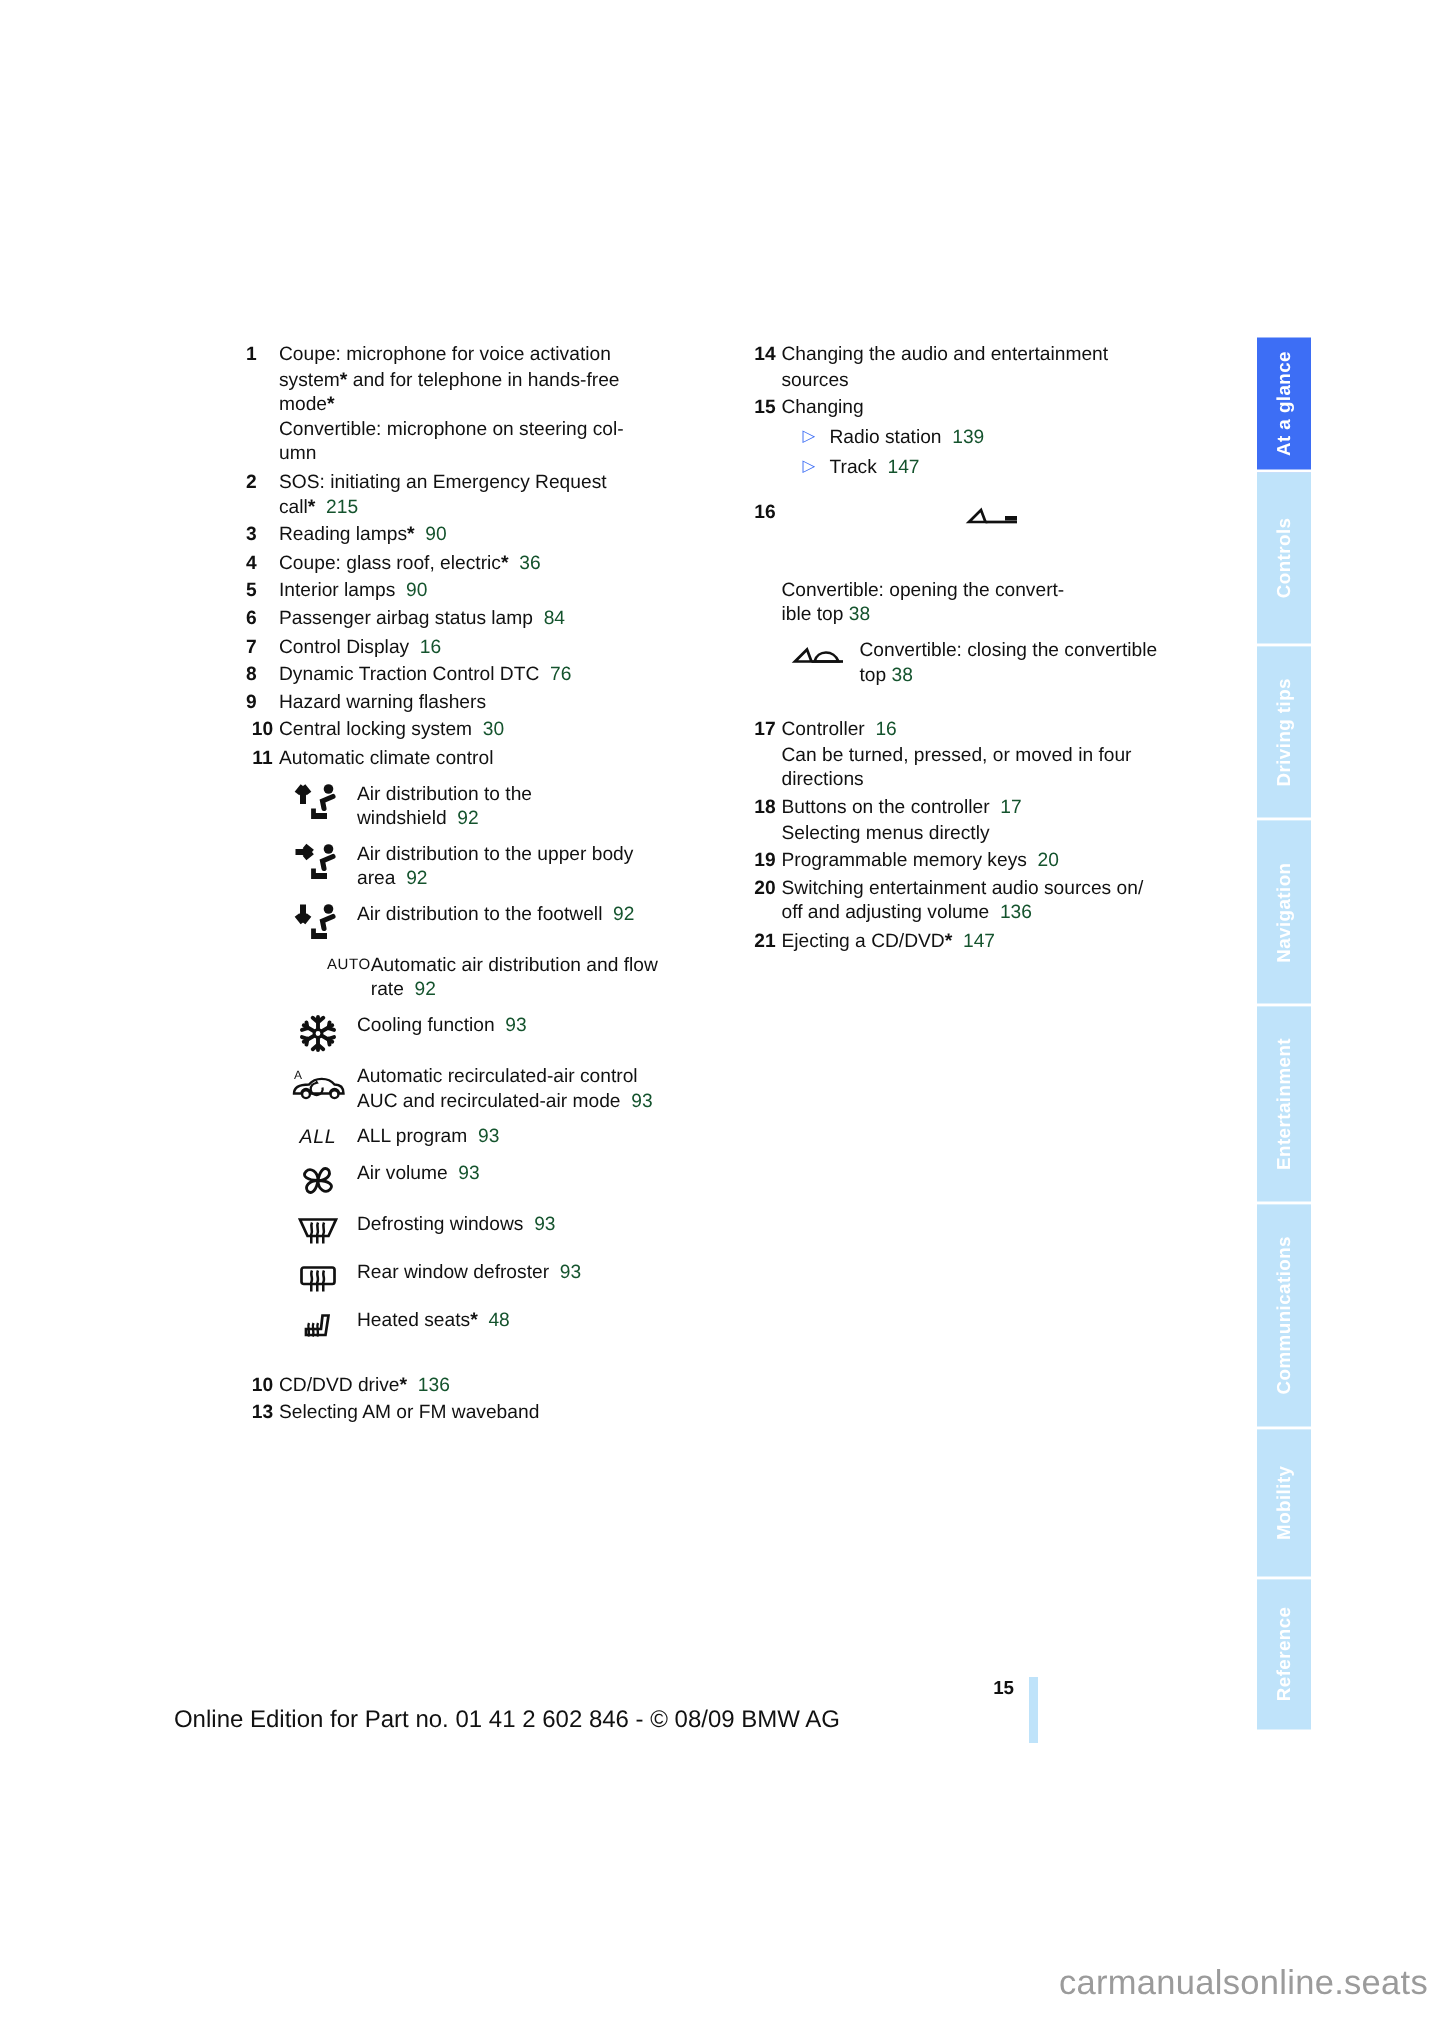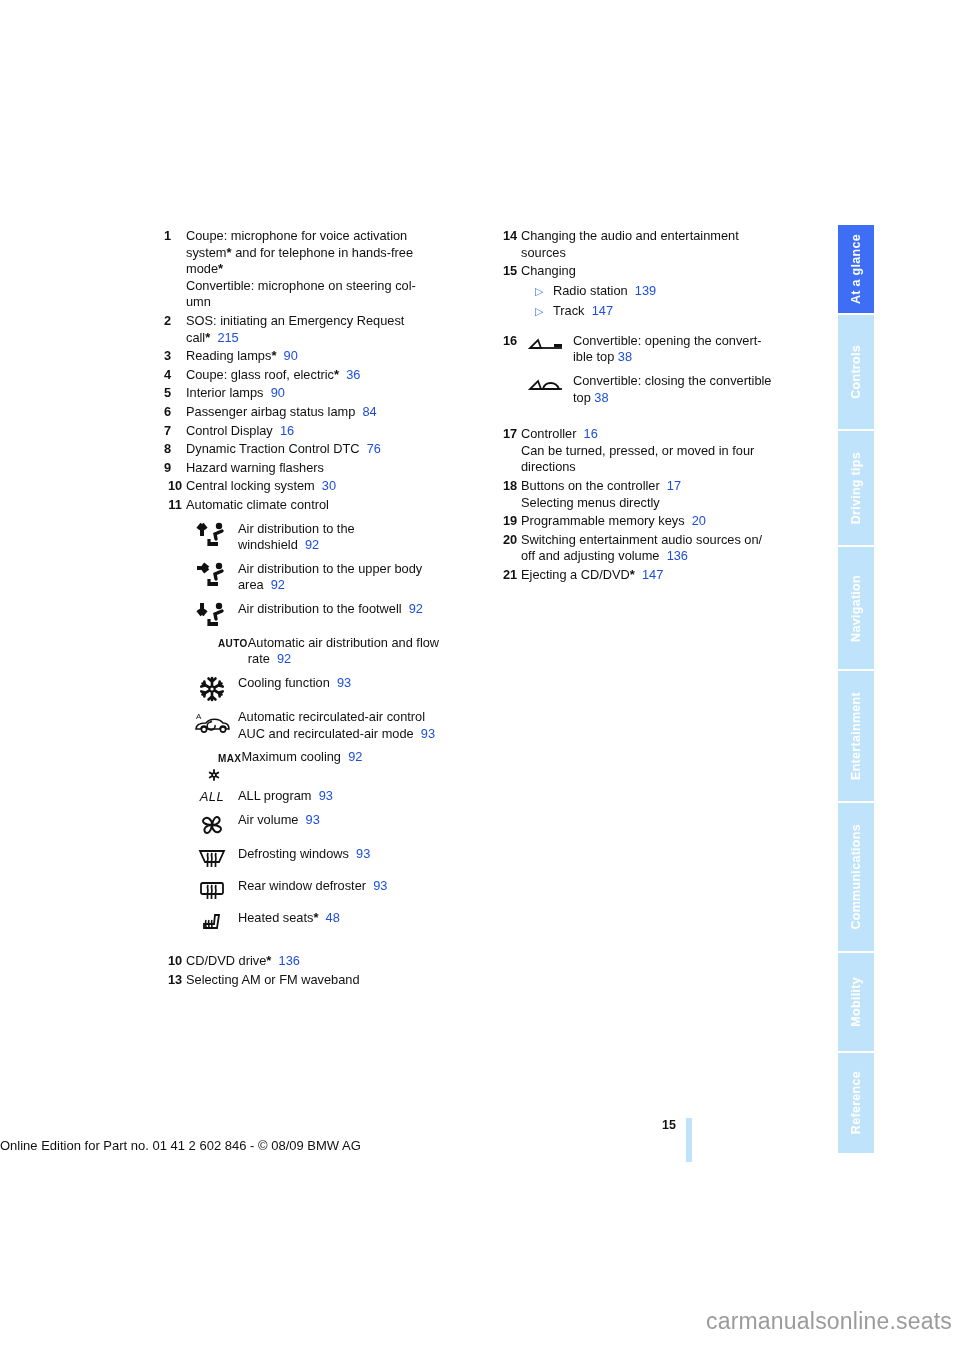--- a/index.html
+++ b/index.html
@@ -59,50 +59,50 @@
     font-weight: bold;
     width: 22px;
     flex: 0 0 22px;
     text-align: left;
   }
   .entry .num.w2 { text-align: center; }
   .entry .body { flex: 1; }
   .gap-md { height: 11px; }
   .gap-lg { height: 18px; }
 
-  .pg { color: #1d4ed8; }
+  .pg { color: #14532d; }
   .star { font-weight: bold; font-size: 13px; }
 
   
   .bullet { display: flex; margin-left: 14px; margin-top: 3px; }
   .bullet .tri {
     color: #3d6ef5; flex: 0 0 18px; font-size: 11px; line-height: 17px;
   }
 
   
   .icon-row { display: flex; margin-top: 7px; }
   .icon-cell {
     flex: 0 0 52px;
     display: flex; align-items: flex-start; justify-content: center;
     padding-top: 1px;
   }
   .icon-text { flex: 1; }
   .icon-list { margin-left: 22px; }
 
   svg { display: block; }
-  .lbl-txt { font-size: 10px; font-weight: bold; letter-spacing: .4px; margin-left: 32px; }
+  .lbl-txt { font-size: 10px; font-weight: normal; letter-spacing: .4px; margin-left: 32px; }
 
   
   .pageno {
     position: absolute; left: 0; top: 1118px; width: 676px;
     text-align: right; font-size: 12.5px; font-weight: bold; color: #111;
   }
   .footline {
     position: absolute; left: 0; top: 1138px; width: 676px;
-    text-align: left; font-size: 13px; color: #111;
+    text-align: center; font-size: 16px; color: #111;
   }
   .foot-bar {
     position: absolute; left: 686px; top: 1118px;
     width: 6px; height: 44px; background: #bfe3fa;
   }
   .watermark {
     position: absolute; left: 0; top: 1308px; width: 952px;
     text-align: right; font-size: 23px; color: #9b9b9b;
     letter-spacing: .2px;
   }
@@ -271,38 +271,20 @@
             <path d="M19 12 A4 4 0 1 0 23 15" fill="none" stroke="#111" stroke-width="1.5"></path>
             <path d="M19 10 L20.5 12.3 L17.6 12.8 Z" fill="#111"></path>
           </svg>
         </span>
         <span class="icon-text">
           <span>Automatic recirculated-air control</span><br>
           <span>AUC and recirculated-air mode</span>&nbsp;&nbsp;<span class="pg">93</span>
         </span>
       </div>
 
-      <div class="icon-row">
-        <span class="icon-cell">
-          <span style="text-align:center;">
-            <span class="lbl-txt">MAX</span>
-            <svg width="12" height="12" viewBox="0 0 12 12" style="margin:1px auto 0;">
-              <g stroke="#111" stroke-width="1.8" stroke-linecap="round">
-                <path d="M6 1 L6 11"></path>
-                  <path d="M1.7 3.5 L10.3 8.5"></path>
-                  <path d="M10.3 3.5 L1.7 8.5"></path>
-              </g>
-              <circle cx="6" cy="6" r="1.9" fill="#fff" stroke="#111" stroke-width="1.6"></circle>
-            </svg>
-          </span>
-        </span>
-        <span class="icon-text">
-          <span>Maximum cooling</span>&nbsp;&nbsp;<span class="pg">92</span>
-        </span>
-      </div>
 
       <div class="icon-row">
         <span class="icon-cell">
           <span style="font-size:13px;letter-spacing:.5px;font-style:italic;">ALL</span>
         </span>
         <span class="icon-text">
           <span>ALL program</span>&nbsp;&nbsp;<span class="pg">93</span>
         </span>
       </div>
 
@@ -410,21 +392,21 @@
         </span>
       </span>
     </div>
 
     <div class="gap-md"></div>
 
     <div class="entry">
       <span class="num w2">16</span>
       <span class="body">
 
-        <span class="icon-row" style="margin-top:0;">
+        <span class="icon-row" style="margin-top:0;flex-direction:column;">
           <span class="icon-cell">
             <svg width="42" height="20" viewBox="0 0 42 20">
               <path d="M4 14 L15 14 L12 6 Z" fill="none" stroke="#111" stroke-width="1.8"></path>
               <path d="M15 14 L36 14" stroke="#111" stroke-width="1.8"></path>
               <path d="M28 10 L36 10 L36 13 L28 13 Z" fill="#111"></path>
             </svg>
           </span>
           <span class="icon-text">
             <span>Convertible: opening the convert-</span><br>
             <span>ible top</span>

